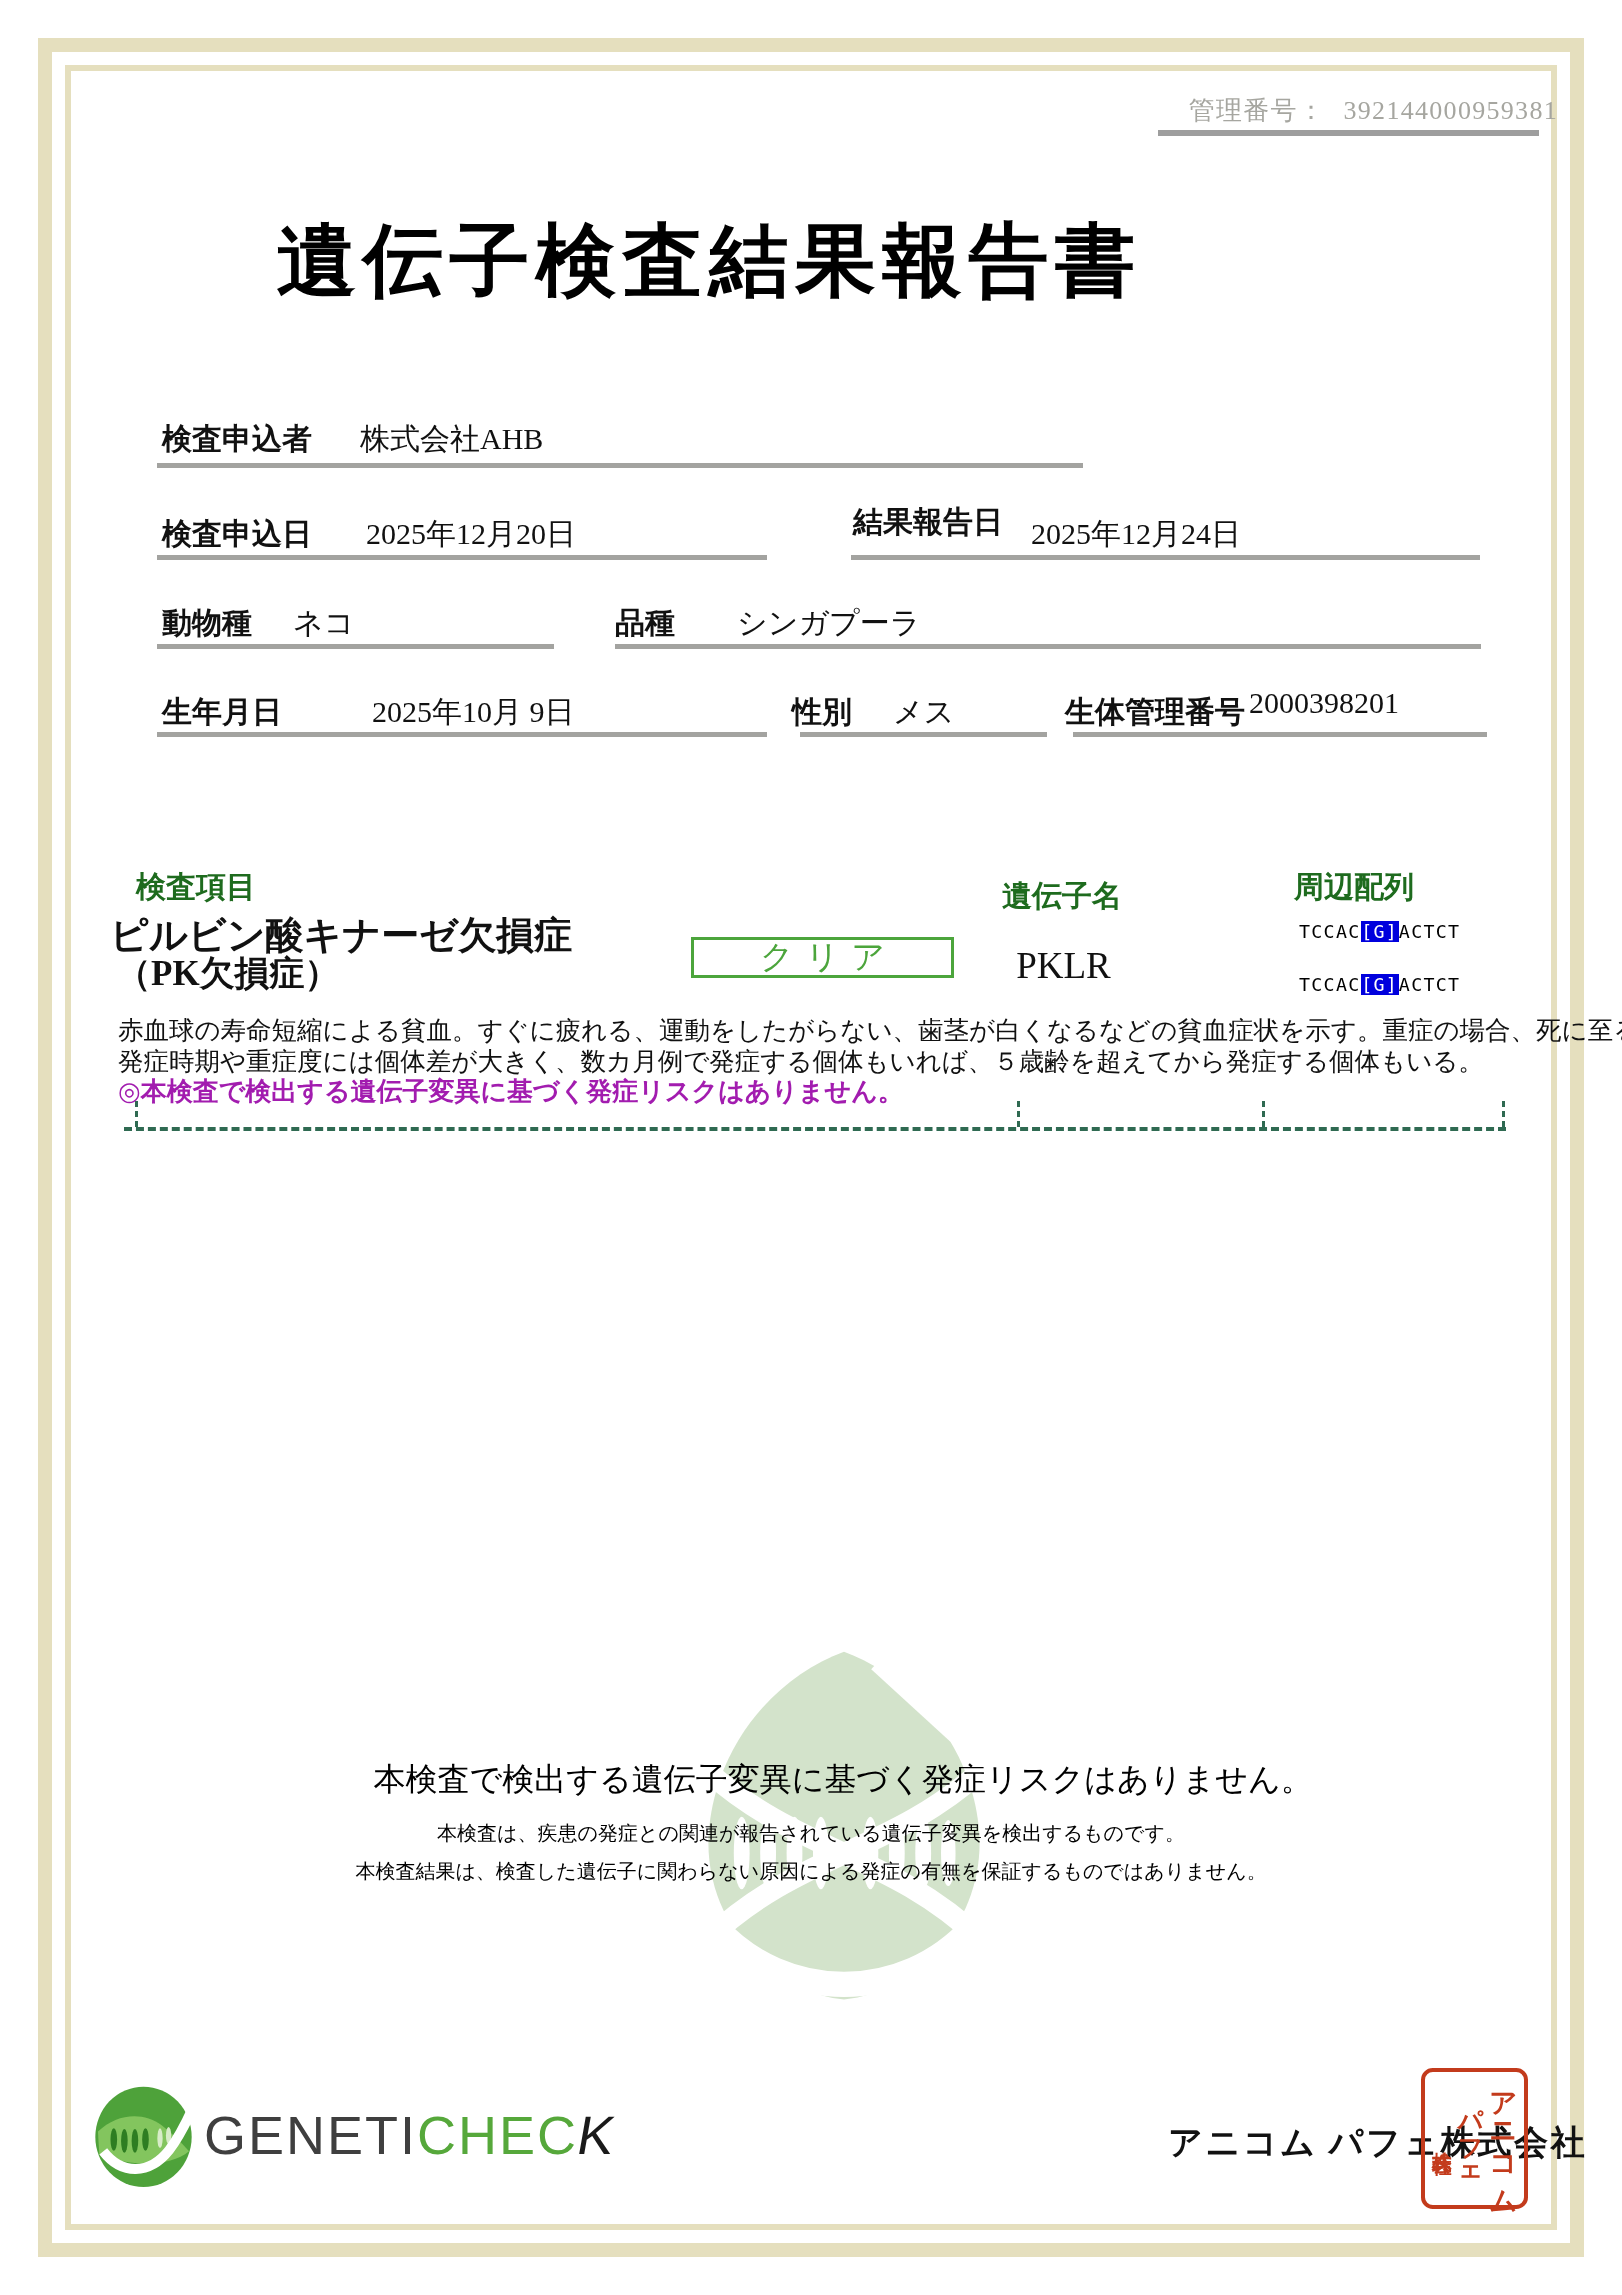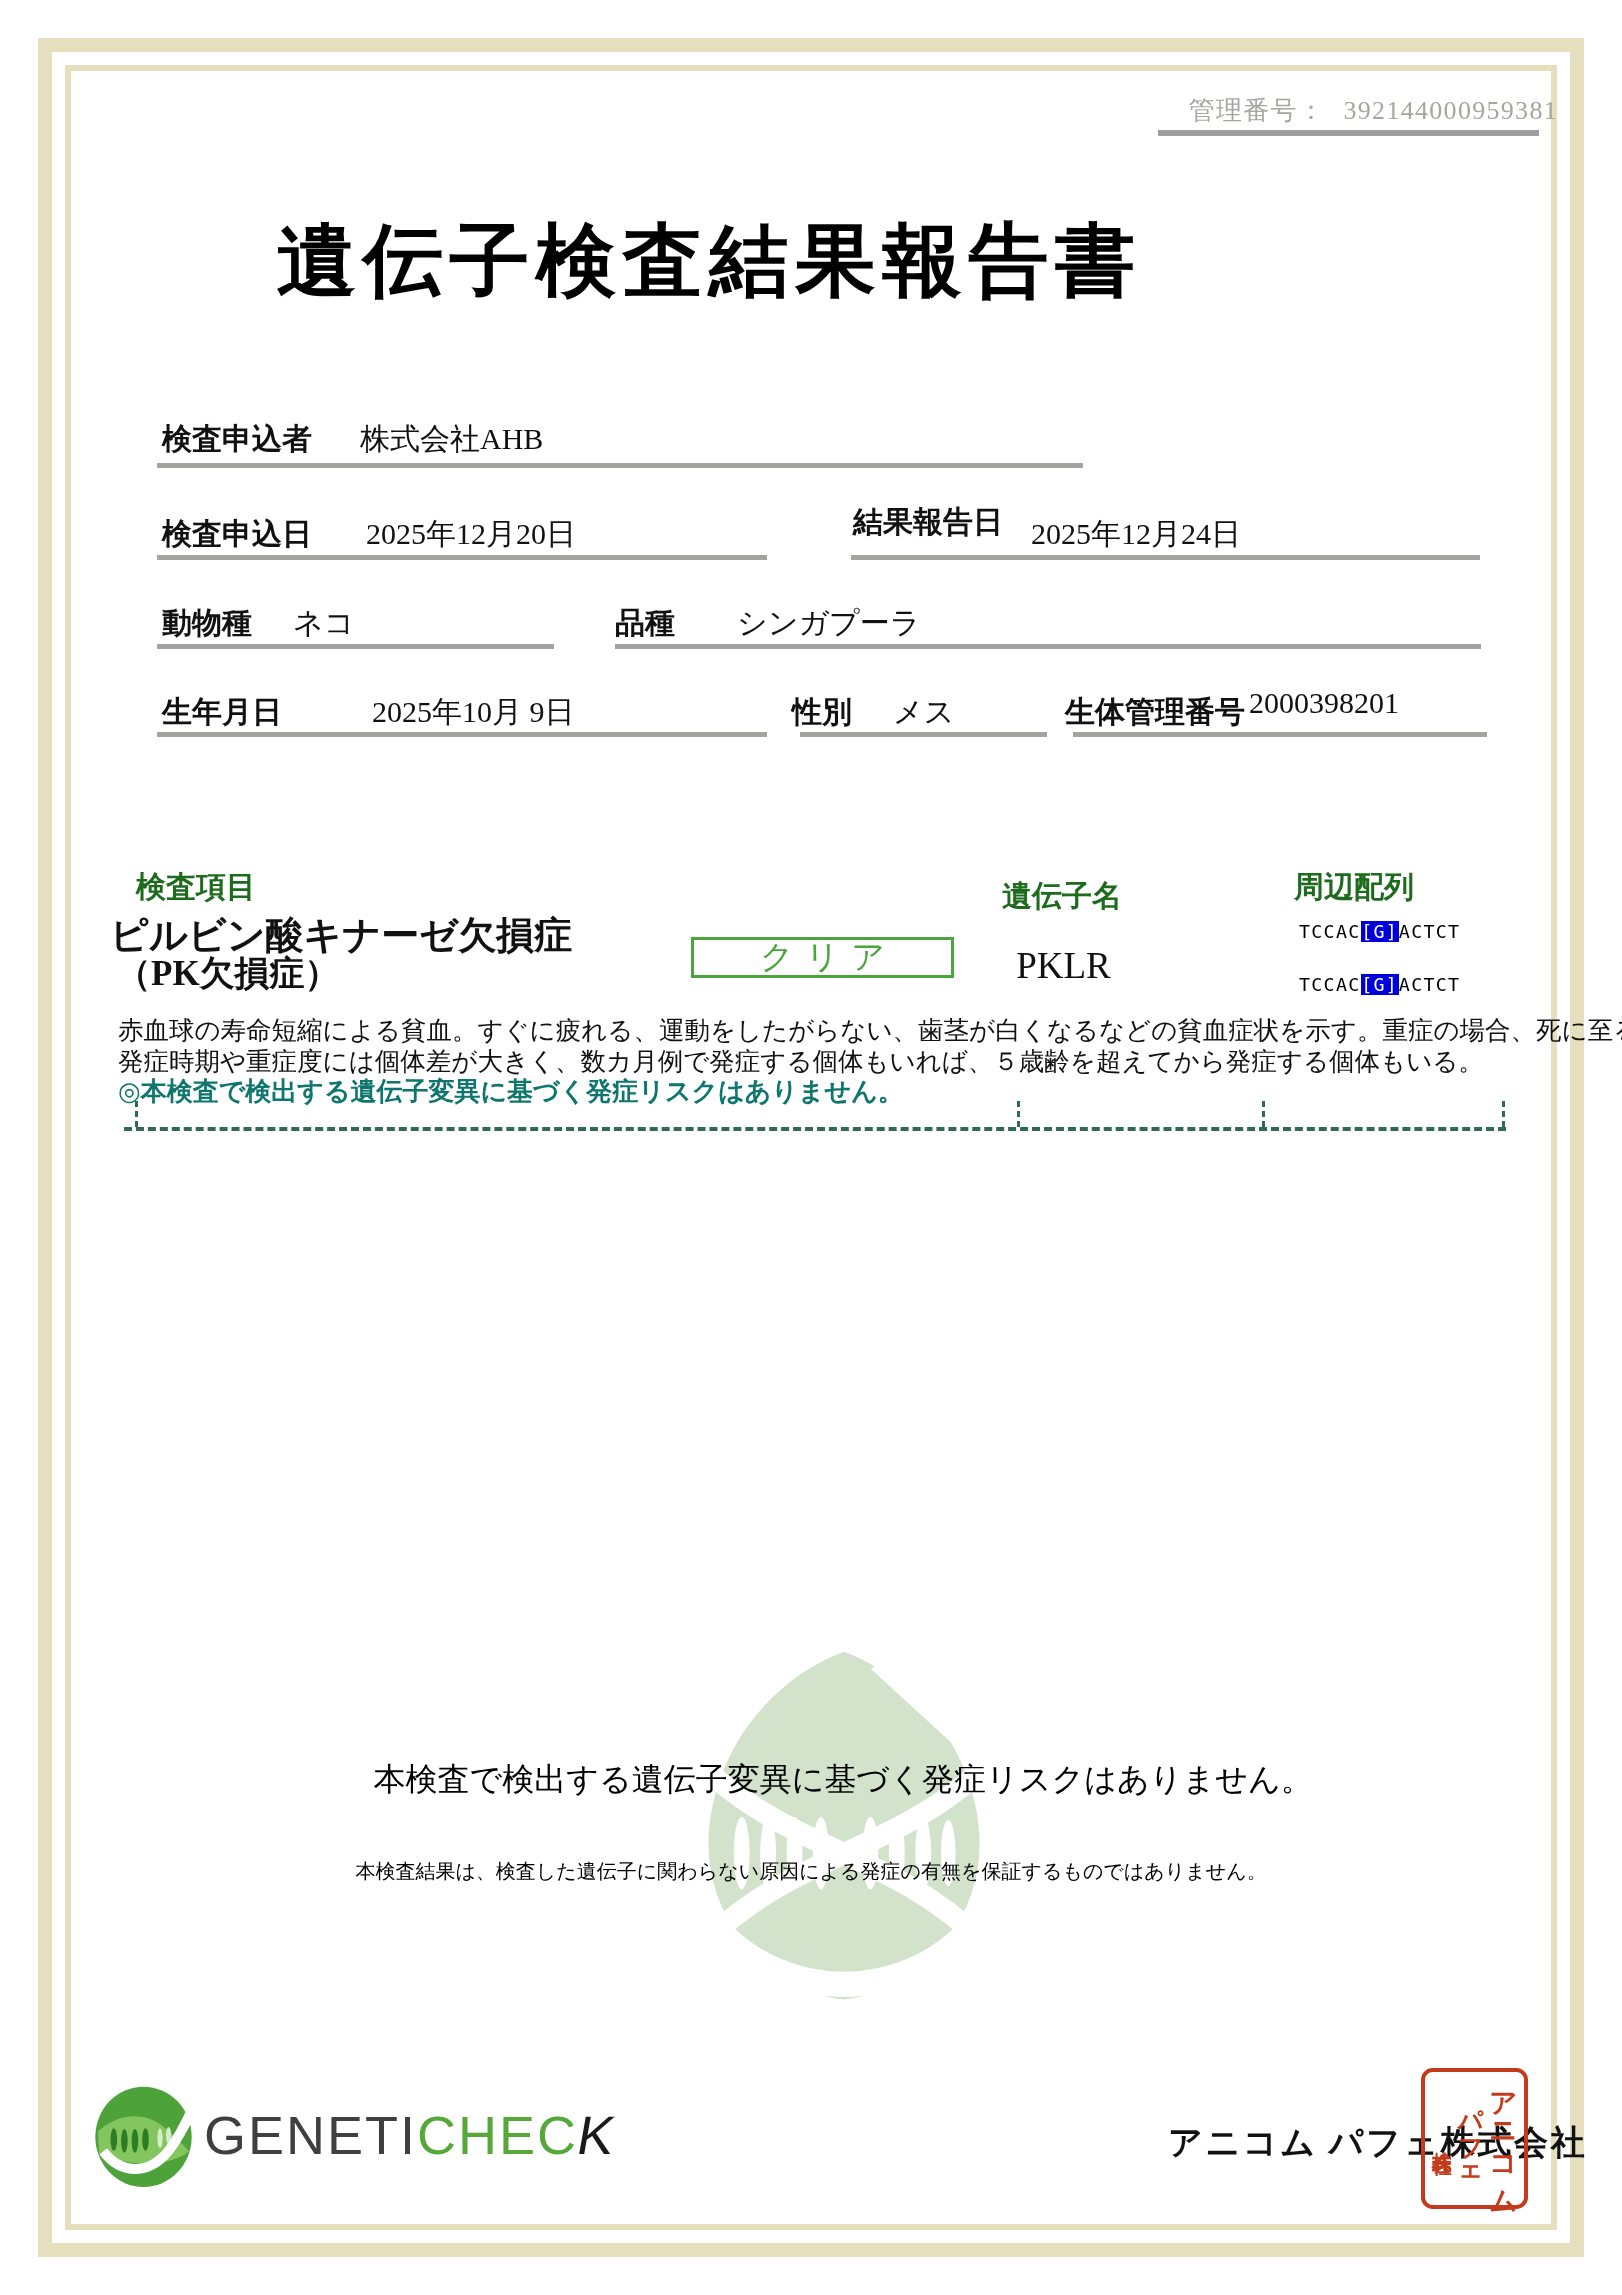--- a/index.html
+++ b/index.html
@@ -34,21 +34,21 @@
   .item2{top:950px;left:116px;font-size:35px;font-weight:bold;white-space:nowrap;}
   .clearbox{top:937px;left:691px;width:263px;height:41px;border:3.3px solid #4ca53c;box-sizing:border-box;
             display:flex;align-items:center;justify-content:center;}
   .cleartxt{color:#4ca53c;font-size:33px;letter-spacing:11.8px;padding-left:11.8px;}
   .gene{top:944px;left:995px;width:137px;text-align:center;font-size:37px;white-space:nowrap;}
   .seq{font-family:"DejaVu Sans Mono",monospace;font-size:18.3px;letter-spacing:1.3px;white-space:nowrap;color:#000;}
   .seq .variant{background:#0000dd;color:#ffffff;padding:0 0.7px;}
   .seq-a{top:921px;left:1299px;}
   .seq-b{top:974px;left:1299px;}
   .desc{left:118px;width:1427px;font-size:25.5px;white-space:nowrap;}
-  .risk{color:#0f766e;font-weight:bold;font-size:26px;}
+  .risk{color:#a21caf;font-weight:bold;font-size:26px;}
   .dash-h{top:1127px;left:124px;width:1382px;border-top:4.6px dashed #2f6a52;}
   .tick{top:1101px;height:26px;border-left:3.3px dashed #2f6a52;width:0;}
 
   
   .watermark{top:1635px;left:679px;width:330px;height:370px;z-index:0;}
 
   
   .sumline{left:0;width:1622px;text-align:center;font-family:"Liberation Sans","DejaVu Sans",sans-serif;color:#000;z-index:2;}
   .sum1{top:1712px;font-size:32px;}
   .sum2{top:1758px;font-size:32px;padding-left:32px;}
@@ -149,20 +149,21 @@
       <ellipse cx="330" cy="330" rx="12" ry="55"></ellipse>
       <ellipse cx="370" cy="330" rx="12" ry="55"></ellipse>
       <ellipse cx="408" cy="330" rx="11" ry="50"></ellipse>
     </g>
     <path d="M42 205 C 180 330 320 330 458 462" stroke="#ffffff" stroke-width="32" fill="none"></path>
     <path d="M458 205 C 320 330 180 330 42 462" stroke="#ffffff" stroke-width="32" fill="none"></path>
     <path d="M55 442 C 160 558 340 558 445 442" stroke="#ffffff" stroke-width="38" fill="none"></path>
   </svg>
 
   <div class="abs sumline sum2">本検査で検出する遺伝子変異に基づく発症リスクはありません。</div>
+  <div class="abs sumline note1">本検査は、疾患の発症との関連が報告されている遺伝子変異を検出するものです。</div>
   <div class="abs sumline note2">本検査結果は、検査した遺伝子に関わらない原因による発症の有無を保証するものではありません。</div>
 
   <svg class="abs logo-icon" viewBox="0 0 150 155" aria-hidden="true">
     <ellipse cx="75" cy="78" rx="73" ry="76" fill="#4ea23a"></ellipse>
     <path d="M6 70 C 35 42 75 40 102 60 C 118 72 132 86 144 100 C 115 124 55 124 8 104 Z" fill="#83c55e"></path>
     <g fill="#2e7d22">
       <ellipse cx="30" cy="82" rx="5" ry="17"></ellipse>
       <ellipse cx="46" cy="84" rx="5" ry="18"></ellipse>
       <ellipse cx="62" cy="84" rx="5" ry="18"></ellipse>
       <ellipse cx="78" cy="82" rx="5" ry="17"></ellipse>

